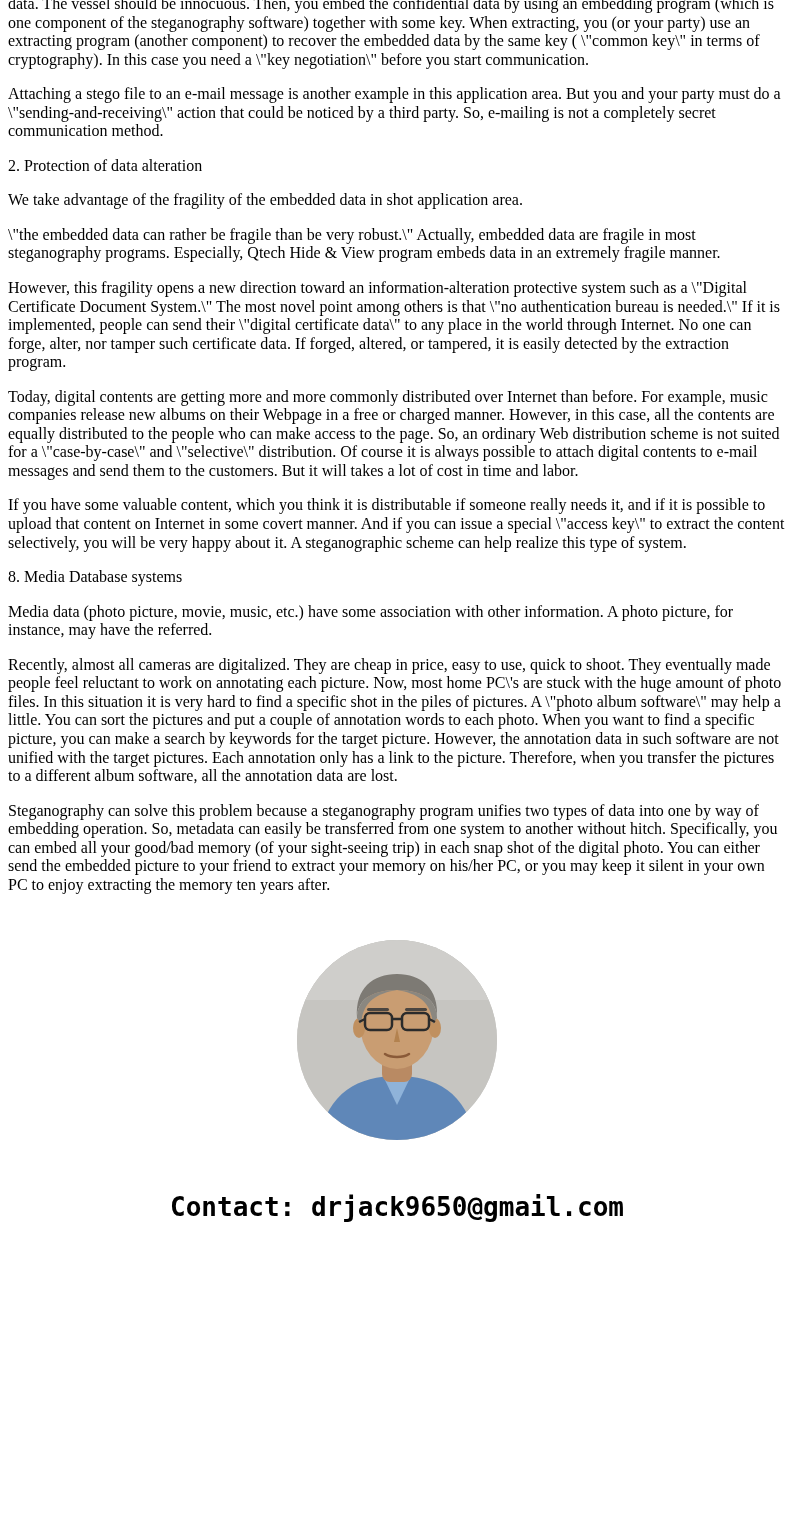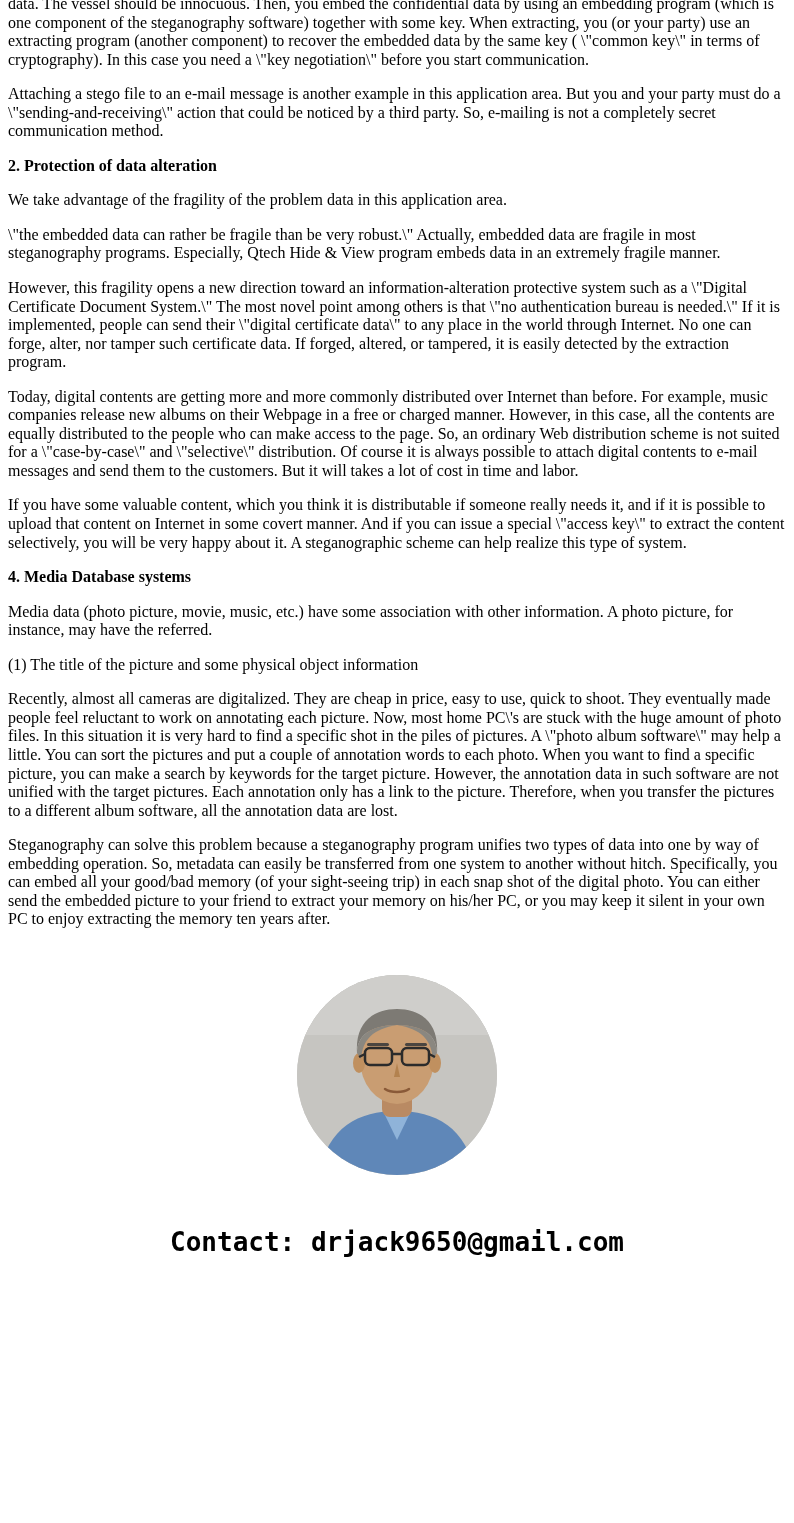--- a/index.html
+++ b/index.html
@@ -18,21 +18,21 @@
     margin-top: -5px;
   }
   .article p {
     margin: 16px 0;
     line-height: 1.16;
   }
   .article p:first-child {
     margin-top: 0;
   }
   .article p.heading {
-    font-weight: bold;
+    font-weight: normal;
   }
   .photo-wrap {
     display: flex;
     justify-content: center;
     margin-top: 46px;
   }
   .photo-circle {
     width: 200px;
     height: 200px;
     border-radius: 50%;
@@ -51,28 +51,27 @@
     color: #000000;
   }
 </style>
 </head>
 <body>
 
 <div class="article" id="article">
     <p>data. The vessel should be innocuous. Then, you embed the confidential data by using an embedding program (which is one component of the steganography software) together with some key. When extracting, you (or your party) use an extracting program (another component) to recover the embedded data by the same key ( \"common key\" in terms of cryptography). In this case you need a \"key negotiation\" before you start communication.</p>
     <p>Attaching a stego file to an e-mail message is another example in this application area. But you and your party must do a \"sending-and-receiving\" action that could be noticed by a third party. So, e-mailing is not a completely secret communication method.</p>
     <p class="heading">2. Protection of data alteration</p>
-    <p>We take advantage of the fragility of the problem data in this application area.</p>
+    <p>We take advantage of the fragility of the embedded data in shot application area.</p>
     <p>\"the embedded data can rather be fragile than be very robust.\" Actually, embedded data are fragile in most steganography programs. Especially, Qtech Hide &amp; View program embeds data in an extremely fragile manner.</p>
     <p>However, this fragility opens a new direction toward an information-alteration protective system such as a \"Digital Certificate Document System.\" The most novel point among others is that \"no authentication bureau is needed.\" If it is implemented, people can send their \"digital certificate data\" to any place in the world through Internet. No one can forge, alter, nor tamper such certificate data. If forged, altered, or tampered, it is easily detected by the extraction program.</p>
     <p>Today, digital contents are getting more and more commonly distributed over Internet than before. For example, music companies release new albums on their Webpage in a free or charged manner. However, in this case, all the contents are equally distributed to the people who can make access to the page. So, an ordinary Web distribution scheme is not suited for a \"case-by-case\" and \"selective\" distribution. Of course it is always possible to attach digital contents to e-mail messages and send them to the customers. But it will takes a lot of cost in time and labor.</p>
     <p>If you have some valuable content, which you think it is distributable if someone really needs it, and if it is possible to upload that content on Internet in some covert manner. And if you can issue a special \"access key\" to extract the content selectively, you will be very happy about it. A steganographic scheme can help realize this type of system.</p>
-    <p class="heading">4. Media Database systems</p>
+    <p class="heading">8. Media Database systems</p>
     <p>Media data (photo picture, movie, music, etc.) have some association with other information. A photo picture, for instance, may have the referred.</p>
-    <p>(1) The title of the picture and some physical object information</p>
     <p>Recently, almost all cameras are digitalized. They are cheap in price, easy to use, quick to shoot. They eventually made people feel reluctant to work on annotating each picture. Now, most home PC\'s are stuck with the huge amount of photo files. In this situation it is very hard to find a specific shot in the piles of pictures. A \"photo album software\" may help a little. You can sort the pictures and put a couple of annotation words to each photo. When you want to find a specific picture, you can make a search by keywords for the target picture. However, the annotation data in such software are not unified with the target pictures. Each annotation only has a link to the picture. Therefore, when you transfer the pictures to a different album software, all the annotation data are lost.</p>
     <p>Steganography can solve this problem because a steganography program unifies two types of data into one by way of embedding operation. So, metadata can easily be transferred from one system to another without hitch. Specifically, you can embed all your good/bad memory (of your sight-seeing trip) in each snap shot of the digital photo. You can either send the embedded picture to your friend to extract your memory on his/her PC, or you may keep it silent in your own PC to enjoy extracting the memory ten years after.</p>
   </div>
 
 <div class="photo-wrap">
   <div class="photo-circle">
     <svg width="200" height="200" viewBox="0 0 200 200" xmlns="http://www.w3.org/2000/svg">
       <rect x="0" y="0" width="200" height="200" fill="#c6c5c1"></rect>
       <rect x="0" y="0" width="200" height="60" fill="#cfcecb"></rect>
 

